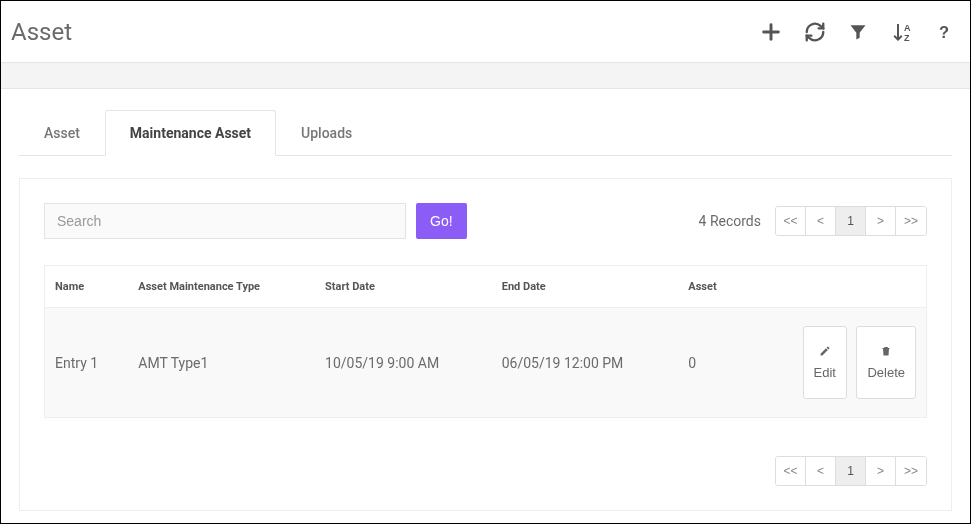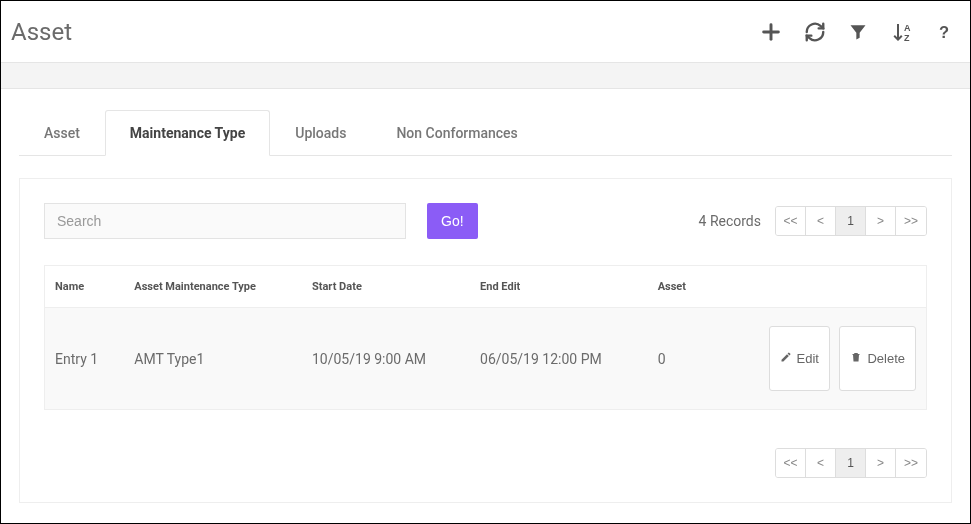--- a/index.html
+++ b/index.html
@@ -66,21 +66,21 @@
     border-radius: 3px 3px 0 0;
   }
   .panel {
     margin: 22px 0 0 0;
     border: 1px solid #eee;
     padding: 24px;
   }
   .toolbar {
     display: flex;
     align-items: center;
-    gap: 21px;
+    gap: 10px;
     margin-bottom: 26px;
   }
   .search-input {
     flex: 0 0 362px;
     height: 36px;
     border: 1px solid #e3e3e3;
     padding: 0 12px;
     font-size: 14px;
     color: #555;
     background: #fafafa;
@@ -141,28 +141,29 @@
     padding: 18px 10px;
     border-bottom: 1px solid #eee;
     color: #6b6b6b;
     background: #f9f9f9;
   }
   .row-actions { text-align: right; white-space: nowrap;}
   .row-btn {
     display: inline-flex;
     align-items: center;
     gap: 5px;
-    padding: 24px 10px;
+    padding: 18px 10px;
     border: 1px solid #ddd;
     background: #fff;
     color: #666;
     cursor: pointer;
     font-size: 13px;
     border-radius: 3px;
     margin-left: 6px;
+    flex-direction: column;
   }
   .row-btn svg { width: 12px; height: 12px; }
   .footer-pager {
     display: flex;
     justify-content: flex-end;
     margin-top: 38px;
   }
 </style>
 </head>
 <body>
@@ -202,23 +203,22 @@
         </svg>
     </span>
   </div>
 </div>
 
 <div class="subbar"></div>
 
 <div class="content">
   <div class="tabs">
     <div class="tab">Asset</div>
-    <div class="tab active">Maintenance Type</div>
+    <div class="tab active">Maintenance Asset</div>
     <div class="tab">Uploads</div>
-    <div class="tab">Non Conformances</div>
   </div>
 
   <div class="panel">
 
     <div class="toolbar">
       <input class="search-input" placeholder="Search" style="">
       <button class="go-btn">Go!</button>
       <div class="toolbar-right">
         <span class="records-count">4 Records</span>
         <div class="pager">
@@ -230,21 +230,21 @@
         </div>
       </div>
     </div>
 
     <table class="data-table">
       <thead>
         <tr>
           <th>Name</th>
           <th>Asset Maintenance Type</th>
           <th>Start Date</th>
-          <th>End Edit</th>
+          <th>End Date</th>
           <th>Asset</th>
           <th></th>
         </tr>
       </thead>
       <tbody>
         <tr>
           <td>Entry 1</td>
           <td>AMT Type1</td>
           <td>10/05/19 9:00 AM</td>
           <td>06/05/19 12:00 PM</td>

